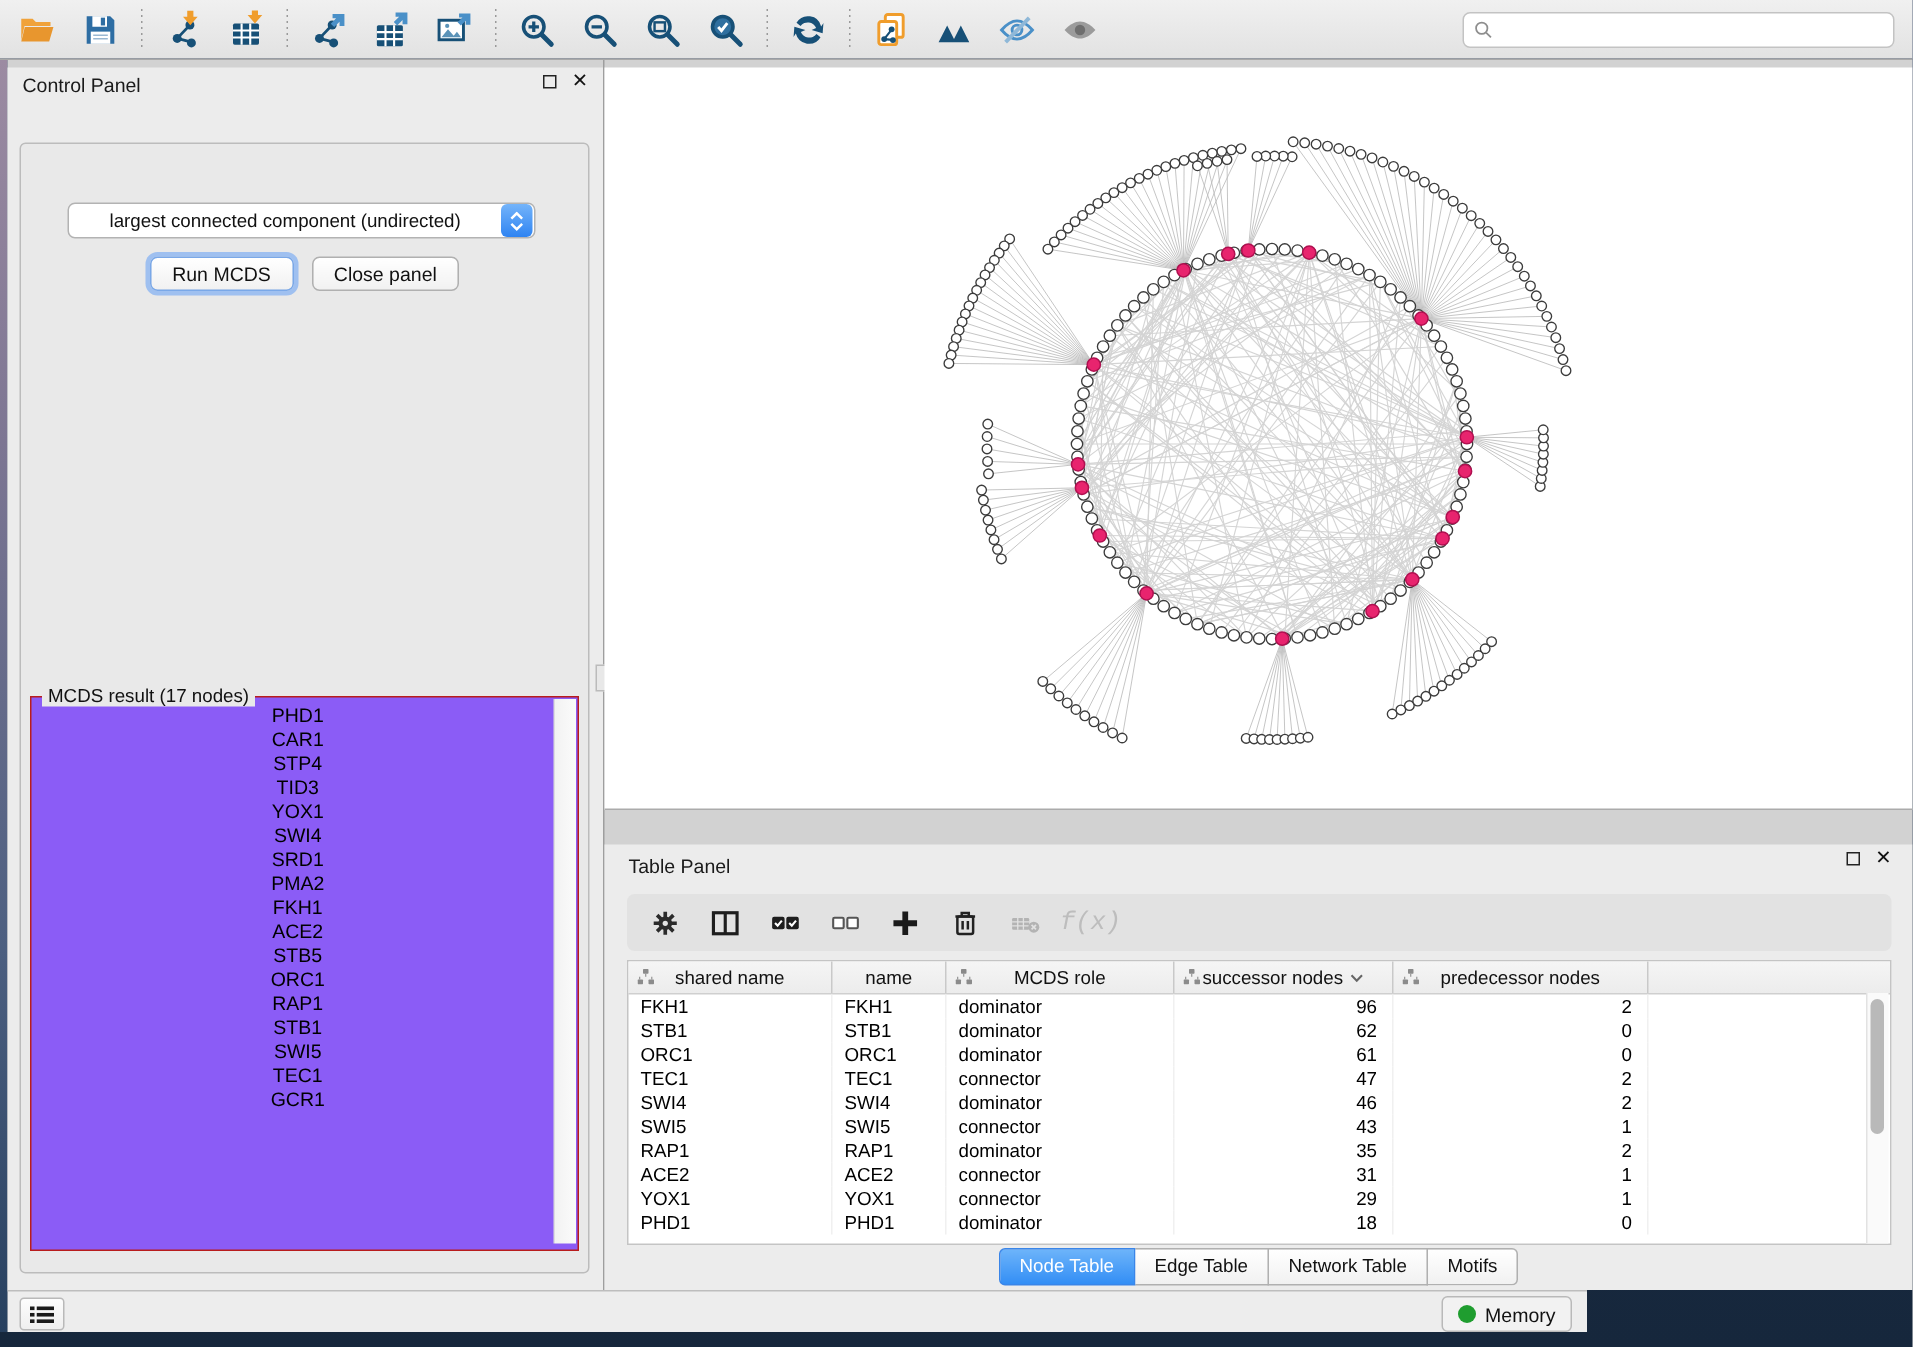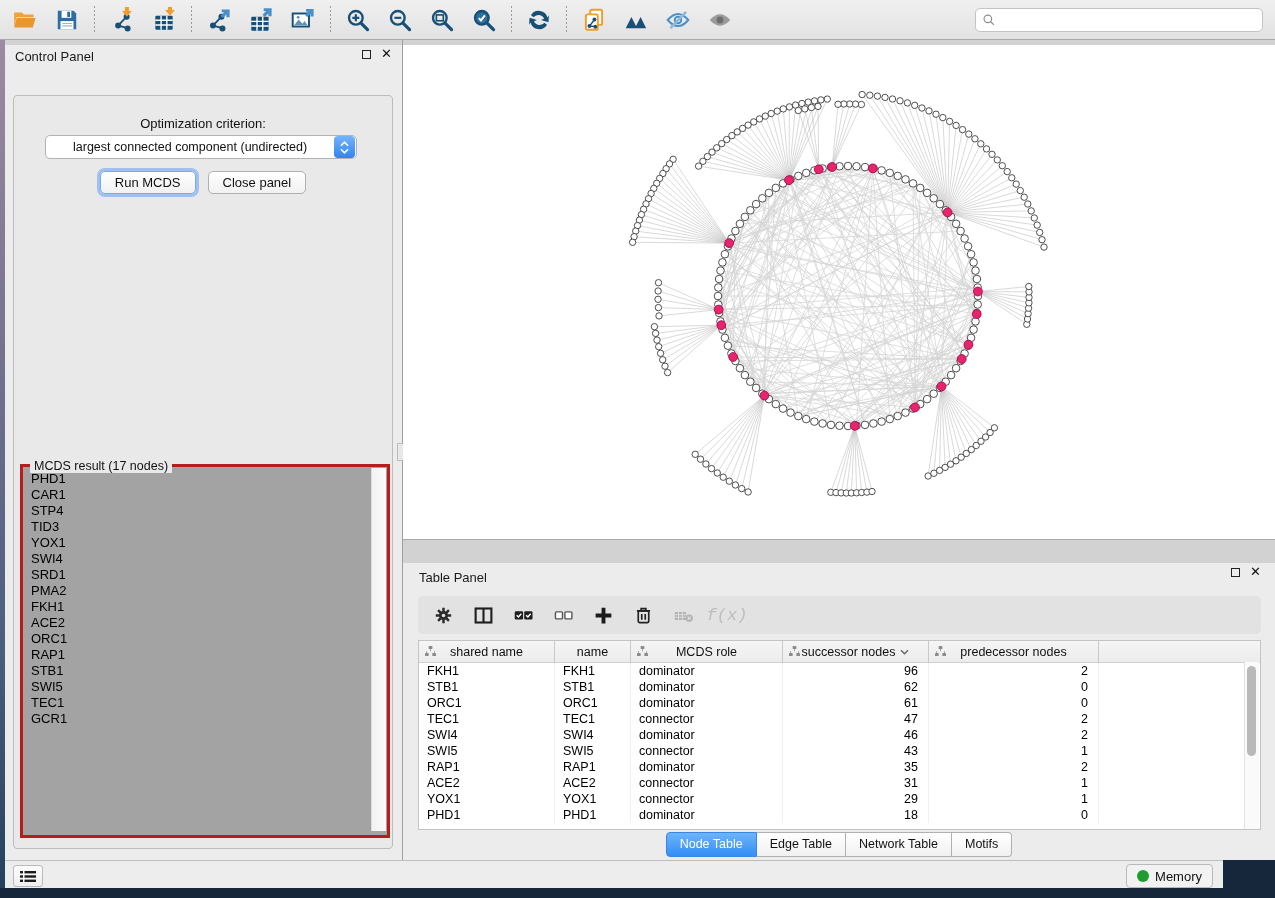--- a/index.html
+++ b/index.html
@@ -44,21 +44,21 @@
   .dropdown{position:absolute;left:31px;top:39px;width:312px;height:24px;background:#fff;border:1px solid #b3b3b3;
     border-radius:5px;display:flex;align-items:center;box-sizing:border-box;}
   .dropdown .dd-text{flex:1;font-size:12.5px;padding-left:27px;color:#111;white-space:nowrap;}
   .dd-stepper{width:21px;height:22px;border-radius:4px;margin-right:1px;
     background:linear-gradient(#74b4fa,#2f84f2);display:flex;flex-direction:column;align-items:center;justify-content:center;gap:1px;}
   .dd-stepper svg{display:block;}
   .btn-row{position:absolute;left:0;top:75px;width:100%;display:flex;justify-content:center;gap:12px;}
   .mac-btn{font-size:13px;color:#111;background:linear-gradient(#ffffff,#f1f1f1);border:1px solid #b0b0b0;
     border-radius:5px;padding:3px 14px;height:23px;box-sizing:border-box;line-height:16px;}
   .mac-btn.focused{box-shadow:0 0 0 3px rgba(110,165,245,.6);border-color:#7aa8e8;}
-  .groupbox{position:absolute;left:6px;top:368px;width:364px;height:368px;border:3px solid #b91c1c;background:#a3a3a3;}
+  .groupbox{position:absolute;left:6px;top:368px;width:364px;height:368px;border:1px solid #b91c1c;background:#8b5cf6;text-align:center;}
   .groupbox .legend{position:absolute;top:-8px;left:7px;background:#e9e9e9;font-size:12.5px;color:#111;padding:0 4px;}
   .mcds-list{position:absolute;left:1px;top:4px;width:346px;height:360px;overflow:hidden;}
   .mcds-item{font-size:13px;color:#000;line-height:16px;padding-left:7px;}
   .list-scroll{position:absolute;right:1px;top:1px;width:14px;height:363px;background:linear-gradient(90deg,#f2f2f2,#fbfbfb);border-left:1px solid #ddd;}
   
   .v-div{position:absolute;left:397px;top:0;width:1px;height:820px;background:#9e9e9e;}
   .splitter-handle{position:absolute;left:392px;top:403px;width:8px;height:18px;background:#e8e8e8;border:1px solid #bbb;box-sizing:border-box;}
   
   .net-panel{position:absolute;left:398px;top:5px;width:872px;height:518px;}
   .net-title{height:23px;background:linear-gradient(#e3e3e3,#cfcfcf);border-bottom:1px solid #a8a8a8;position:relative;
@@ -87,21 +87,21 @@
   .dt-cell.r{text-align:right;padding-right:10px;}
   .dt-scroll{position:absolute;right:1px;top:21px;width:14px;height:167px;background:#fafafa;border-left:1px solid #e2e2e2;}
   .dt-thumb{position:absolute;left:2px;top:4px;width:9px;height:90px;background:#b9b9b9;border-radius:5px;}
   .tp-tabs{position:absolute;left:0;top:269px;width:100%;display:flex;justify-content:center;}
   .tp-tab{font-size:12.5px;padding:3px 13px;height:17px;line-height:17px;background:linear-gradient(#ffffff,#f1f1f1);
     border:1px solid #b0b0b0;border-left:none;color:#111;}
   .tp-tab:first-child{border-left:1px solid #b0b0b0;border-radius:4px 0 0 4px;}
   .tp-tab:last-child{border-radius:0 4px 4px 0;}
   .tp-tab.active{background:linear-gradient(#6db4fa,#338ef5);color:#fff;border-color:#3a85e8;}
   
-  .statusbar{position:absolute;left:5px;top:860px;width:1218px;height:28px;background:#ededed;border-top:1px solid #bdbdbd;box-sizing:border-box;}
+  .statusbar{position:absolute;left:5px;top:860px;width:1053px;height:28px;background:#ededed;border-top:1px solid #bdbdbd;box-sizing:border-box;}
   .status-list-btn{position:absolute;left:8px;top:4px;width:28px;height:20px;background:linear-gradient(#fdfdfd,#efefef);
     border:1px solid #b9b9b9;border-radius:3px;display:flex;align-items:center;justify-content:center;}
   .memory-btn{position:absolute;right:10px;top:3px;height:22px;background:#f2f2f2;border:1px solid #b9b9b9;border-radius:4px;
     display:flex;align-items:center;gap:6px;padding:0 10px;font-size:13px;color:#111;}
   .mem-dot{width:12px;height:12px;border-radius:50%;}
   svg{display:block;}
 </style>
 </head>
 <body>
 
@@ -278,21 +278,20 @@
 
   <div class="control-panel">
     <div class="panel-head">
       <span>Control Panel</span>
       <span class="head-ctrls">
         <span class="float-ico"></span>
         <span class="close-ico">✕</span>
       </span>
     </div>
     <div class="cp-content">
-      <div class="opt-label">Optimization criterion:</div>
       <div class="dropdown">
         <span class="dd-text">largest connected component (undirected)</span>
         <span class="dd-stepper">
           <svg width="9" height="6" viewBox="0 0 10 6">
               <path d="M1 5l4-4 4 4" fill="none" stroke="#fff" stroke-width="1.8"></path>
             </svg>
           <svg width="9" height="6" viewBox="0 0 10 6">
               <path d="M1 1l4 4 4-4" fill="none" stroke="#fff" stroke-width="1.8"></path>
             </svg>
         </span>
@@ -307,20 +306,21 @@
             <div class="mcds-item">PHD1</div>
             <div class="mcds-item">CAR1</div>
             <div class="mcds-item">STP4</div>
             <div class="mcds-item">TID3</div>
             <div class="mcds-item">YOX1</div>
             <div class="mcds-item">SWI4</div>
             <div class="mcds-item">SRD1</div>
             <div class="mcds-item">PMA2</div>
             <div class="mcds-item">FKH1</div>
             <div class="mcds-item">ACE2</div>
+            <div class="mcds-item">STB5</div>
             <div class="mcds-item">ORC1</div>
             <div class="mcds-item">RAP1</div>
             <div class="mcds-item">STB1</div>
             <div class="mcds-item">SWI5</div>
             <div class="mcds-item">TEC1</div>
             <div class="mcds-item">GCR1</div>
           </div>
         <div class="list-scroll"></div>
       </div>
     </div>

